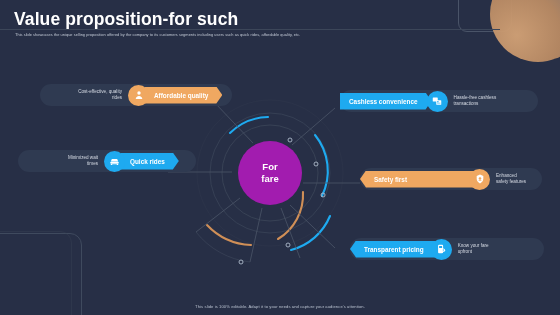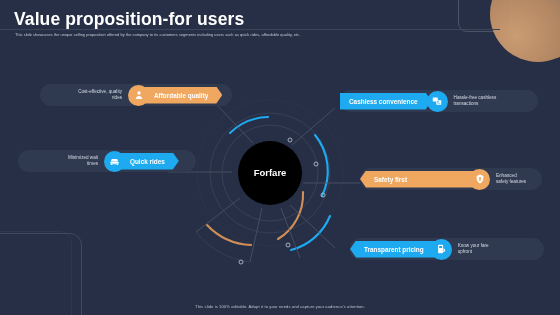--- a/index.html
+++ b/index.html
@@ -105,22 +105,23 @@
   }
 
   
   .hub {
     position: absolute;
     left: 238px;
     top: 141px;
     width: 64px;
     height: 64px;
     border-radius: 50%;
-    background: #000000;
+    background: #a21caf;
     display: flex;
+    flex-direction: column;
     align-items: center;
     justify-content: center;
     line-height: 12px;
   }
   .hub span {
     font-size: 9.5px;
     font-weight: bold;
     color: #ffffff;
   }
 
@@ -192,21 +193,21 @@
 <body>
 
 <div id="slide">
 
   <div class="deco-rrect"></div>
   <div class="deco-circle"></div>
   <div class="deco-line-tr"></div>
   <div class="deco-corner-bl"></div>
   <div class="deco-corner-bl2"></div>
 
-  <div class="title">Value proposition-for users</div>
+  <div class="title">Value proposition-for such</div>
   <div class="subtitle">This slide showcases the unique selling proposition offered by the company to its customers segments including users such as quick rides, affordable quality, etc.</div>
 
   <svg id="diagram" width="560" height="315">
 
     <circle cx="270" cy="173" r="48" fill="none" stroke="#3c4659" stroke-width="0.8"></circle>
     <circle cx="270" cy="173" r="60" fill="none" stroke="#3a4458" stroke-width="0.8"></circle>
     <circle cx="270" cy="173" r="73" fill="none" stroke="#38425555" stroke-width="0.8"></circle>
 
     <path d="M 230 133 A 56 56 0 0 1 268 117" fill="none" stroke="#1eaaf0" stroke-width="2.1" stroke-linecap="round"></path>
     <path d="M 315 135 A 57 57 0 0 1 322 196" fill="none" stroke="#1eaaf0" stroke-width="2.1" stroke-linecap="round"></path>

